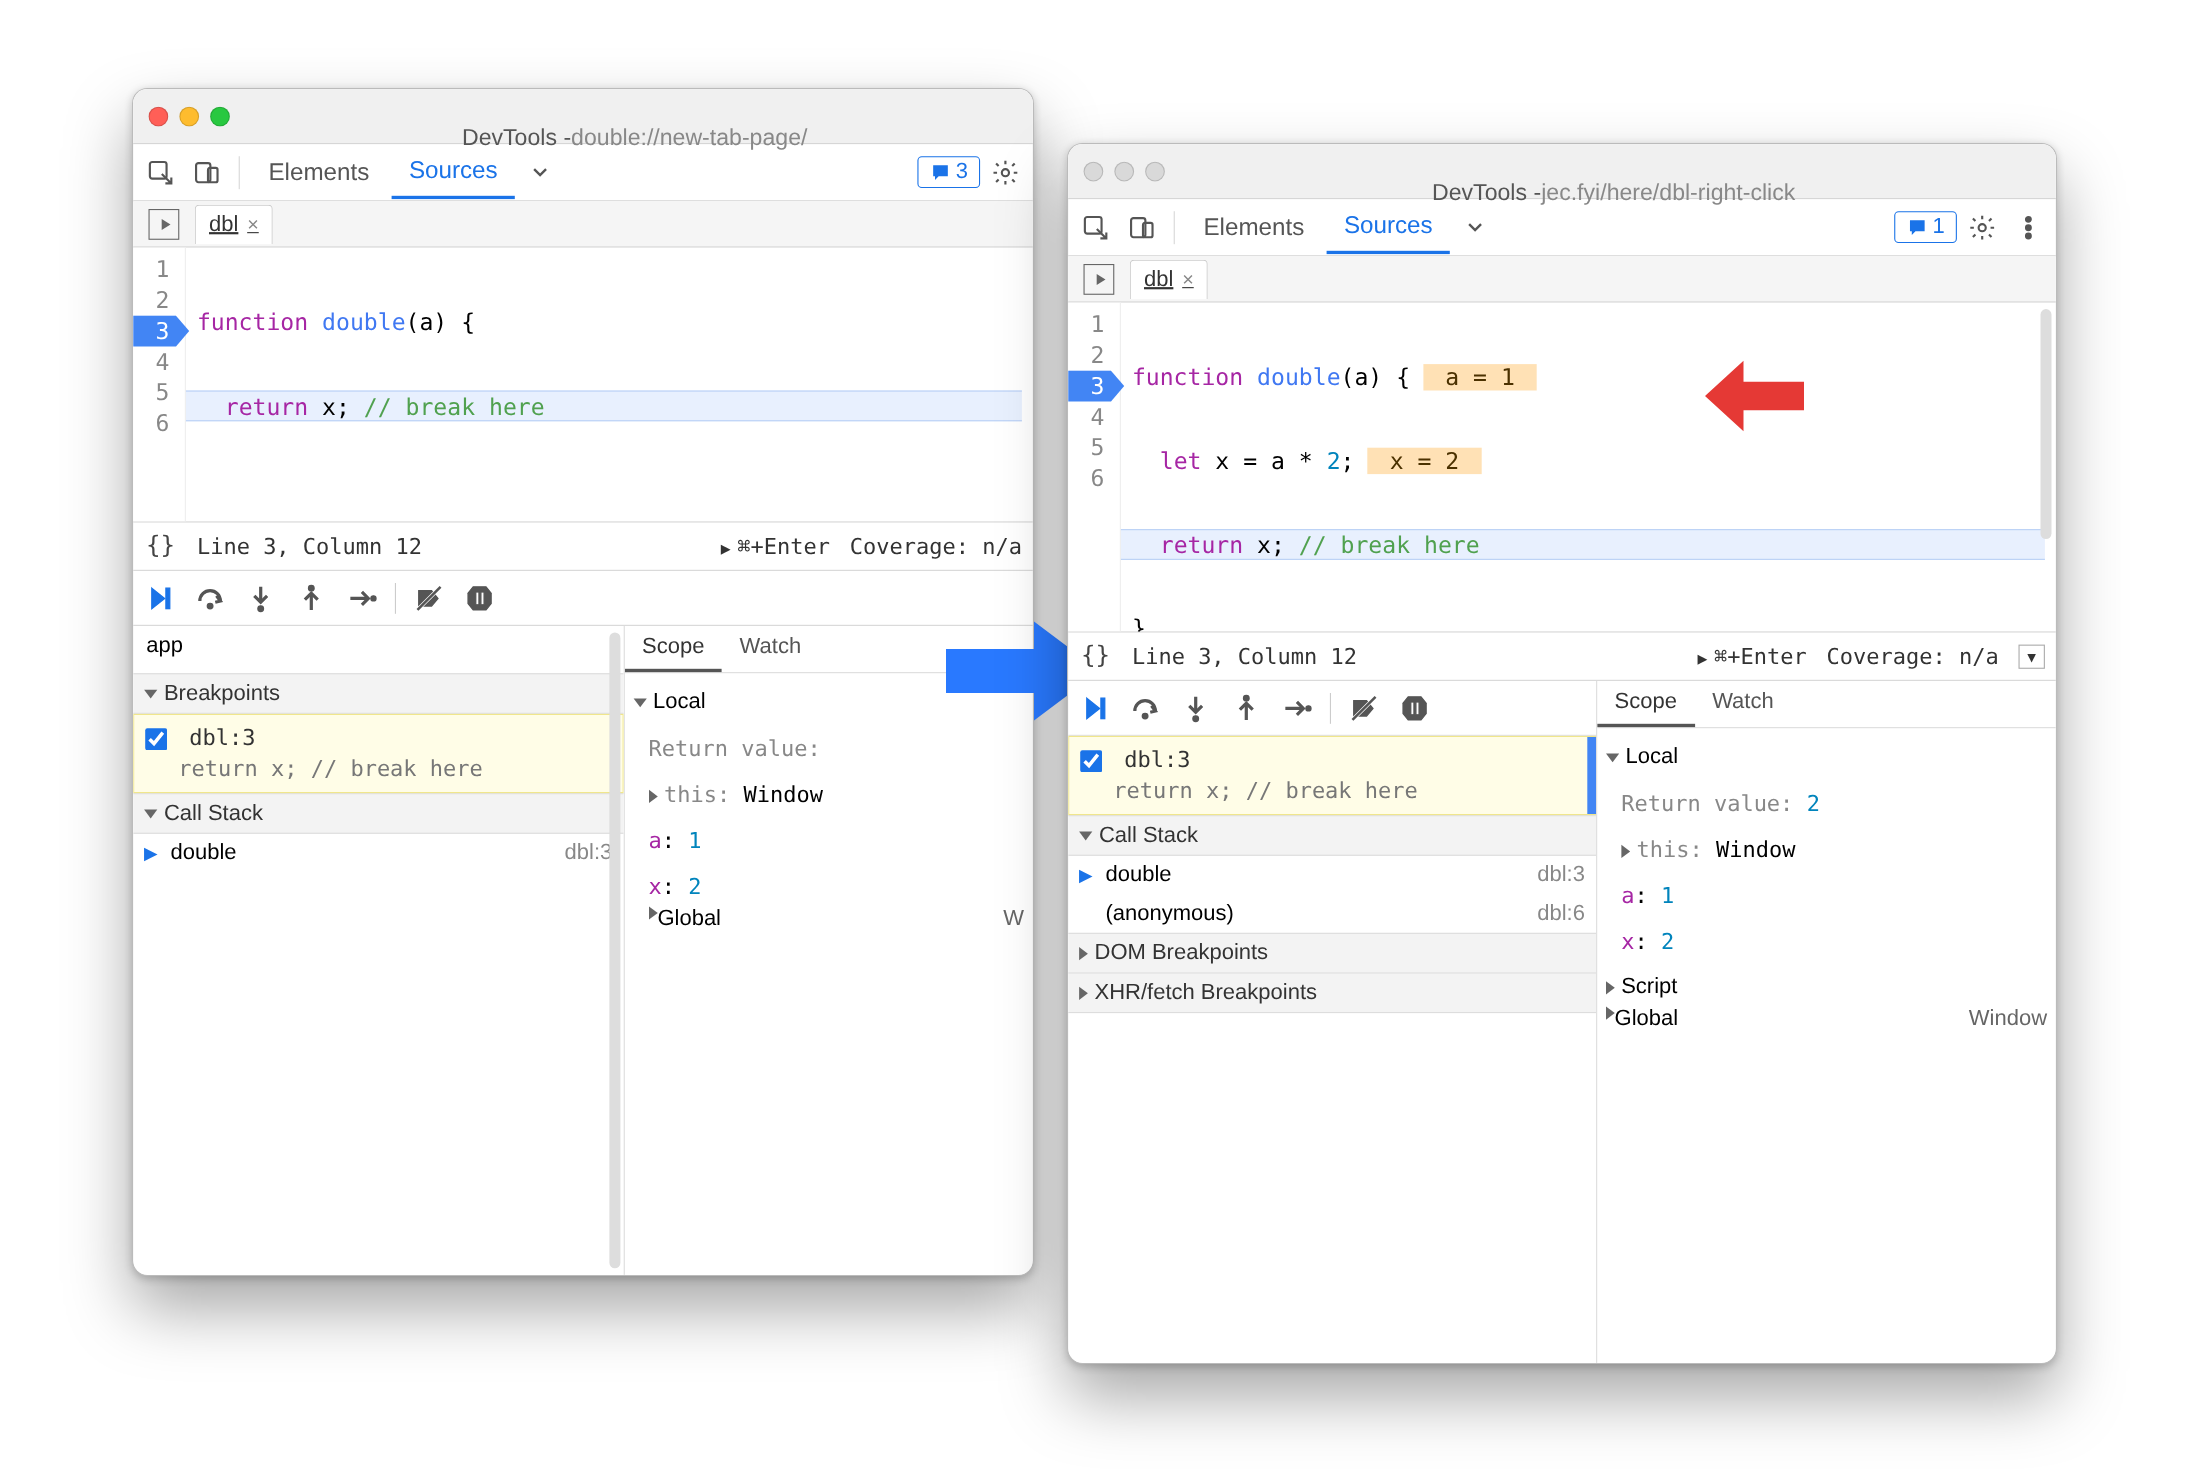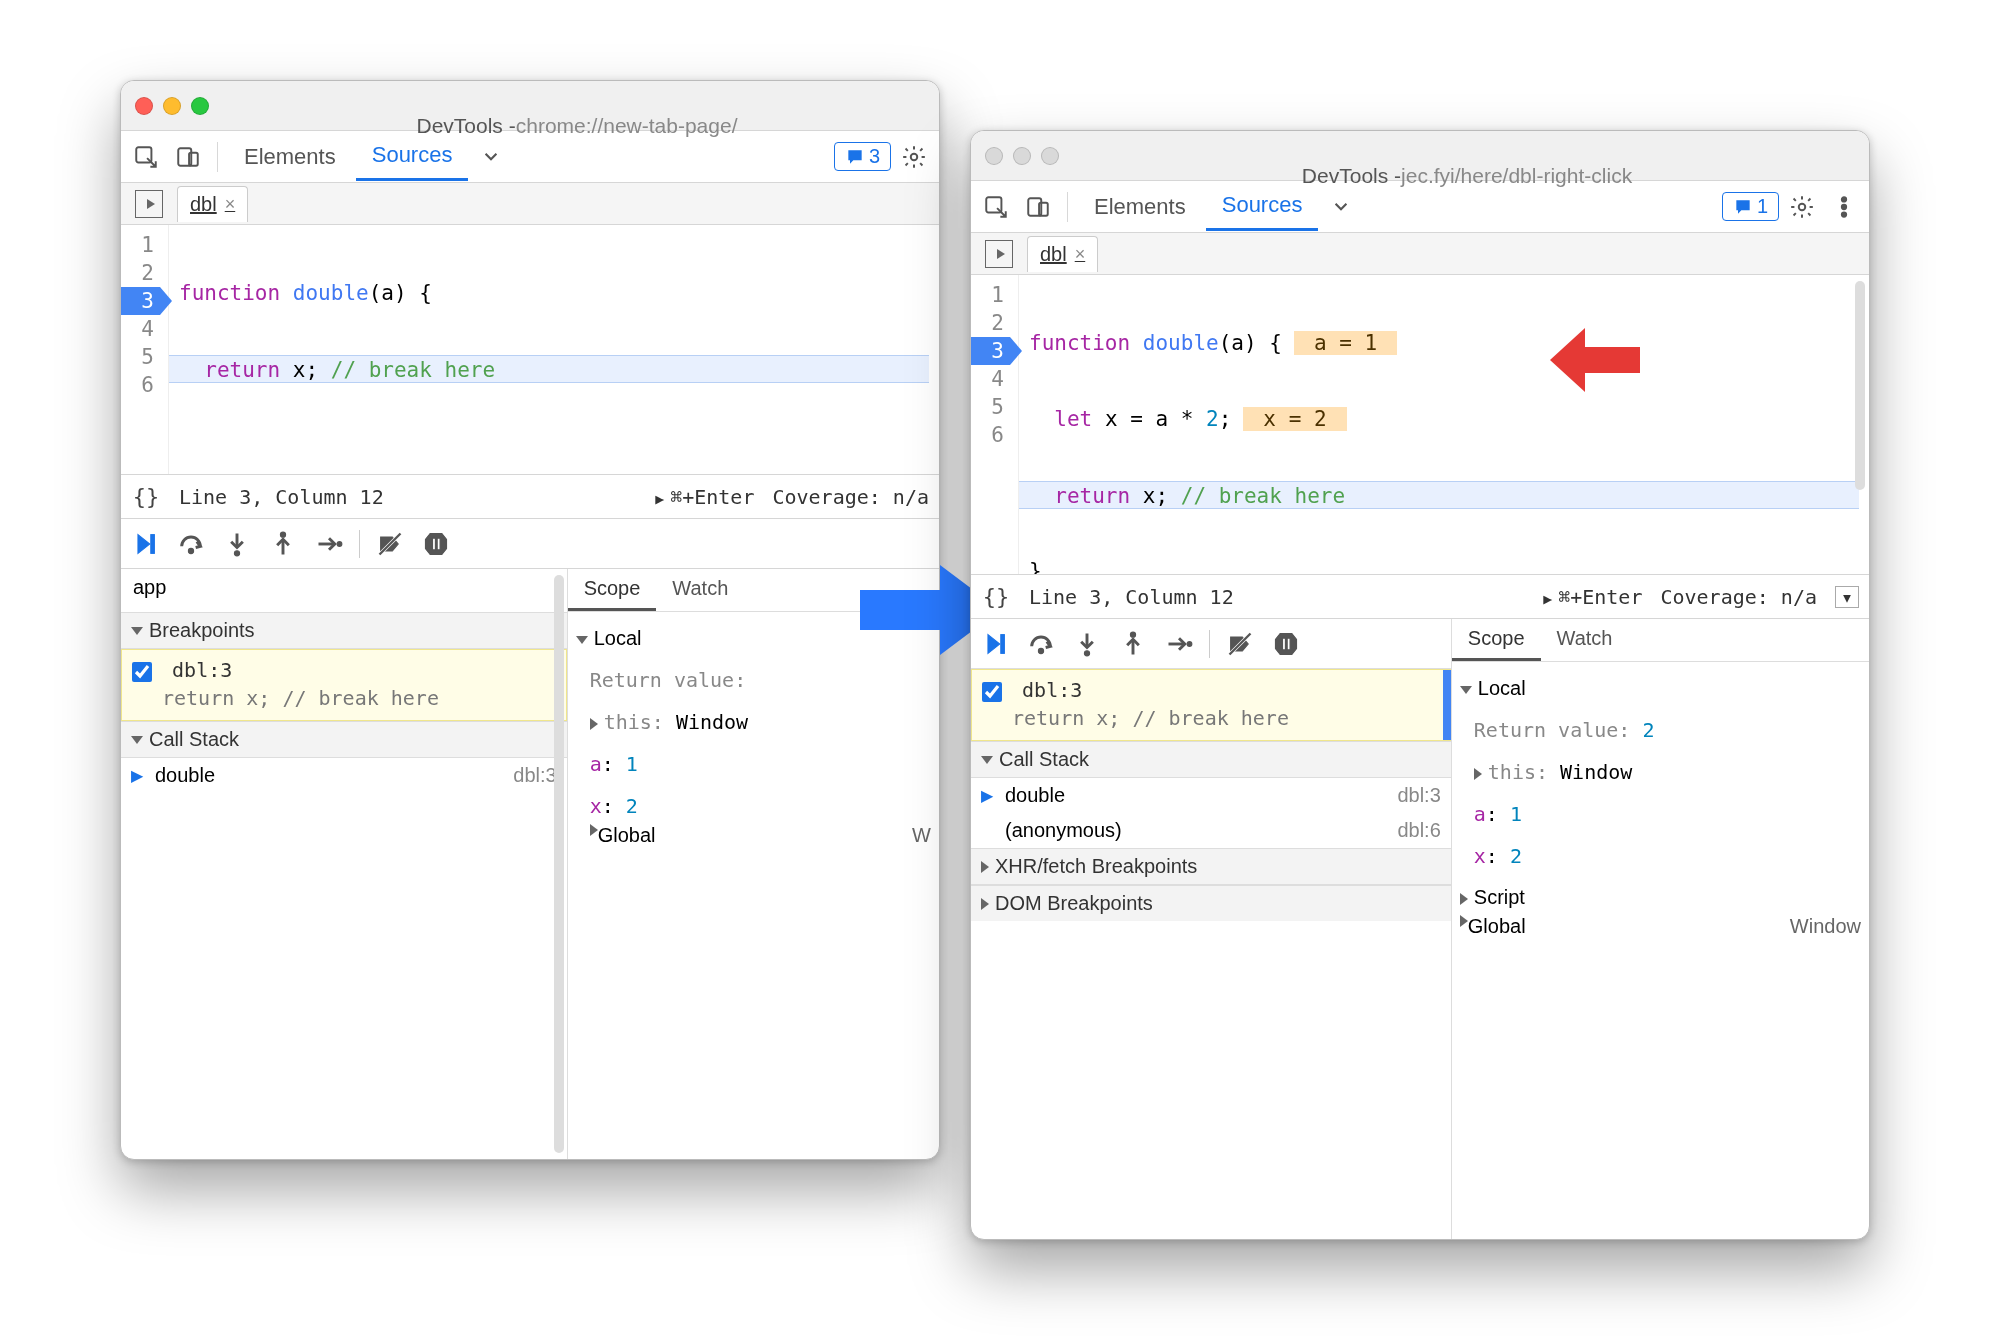--- a/index.html
+++ b/index.html
@@ -208,21 +208,21 @@
 <div class="window win-left">
 
   <div class="titlebar">
     <div class="tl">
       <div class="tldot red"></div>
       <div class="tldot yellow"></div>
       <div class="tldot green"></div>
     </div>
     <div class="title">
       <span class="tb-prefix">DevTools - </span>
-        <span class="tb-url">chrome://new-tab-page/</span>
+        <span class="tb-url">double://new-tab-page/</span>
     </div>
   </div>
 
   <div class="toolbar">
     <div class="icon-btn">
       <svg viewBox="0 0 24 24">
           <rect x="3" y="3" width="14" height="14" rx="2"></rect>
           <path d="M13 13 L21 21 M21 16 L21 21 L16 21"></path>
         </svg>
     </div>
@@ -546,27 +546,27 @@
       <div class="stack-row">
         <span class="ptr">▶</span>
         <span>double</span>
         <span class="src">dbl:3</span>
       </div>
       <div class="stack-row">
         <span class="ptr"></span>
         <span>(anonymous)</span>
         <span class="src">dbl:6</span>
       </div>
+      <div class="section-head" style="border-bottom:none">
+          <span class="tri right"></span>
+          <span>DOM Breakpoints</span>
+        </div>
       <div class="section-head">
           <span class="tri right"></span>
           <span>XHR/fetch Breakpoints</span>
-        </div>
-      <div class="section-head" style="border-bottom:none">
-          <span class="tri right"></span>
-          <span>DOM Breakpoints</span>
         </div>
     </div>
     <div class="lcol">
       <div class="tabstrip">
         <div class="t active">Scope</div>
         <div class="t">Watch</div>
       </div>
       <div class="scope-row" style="padding-left:8px"><span class="tri"></span><span>Local</span></div>
       <div class="scope-row mono"><span class="scope-label">Return value:</span> <span class="scope-val">2</span></div>
       <div class="scope-row mono"><span class="tri right"></span><span class="scope-label">this:</span> <span>Window</span></div>

